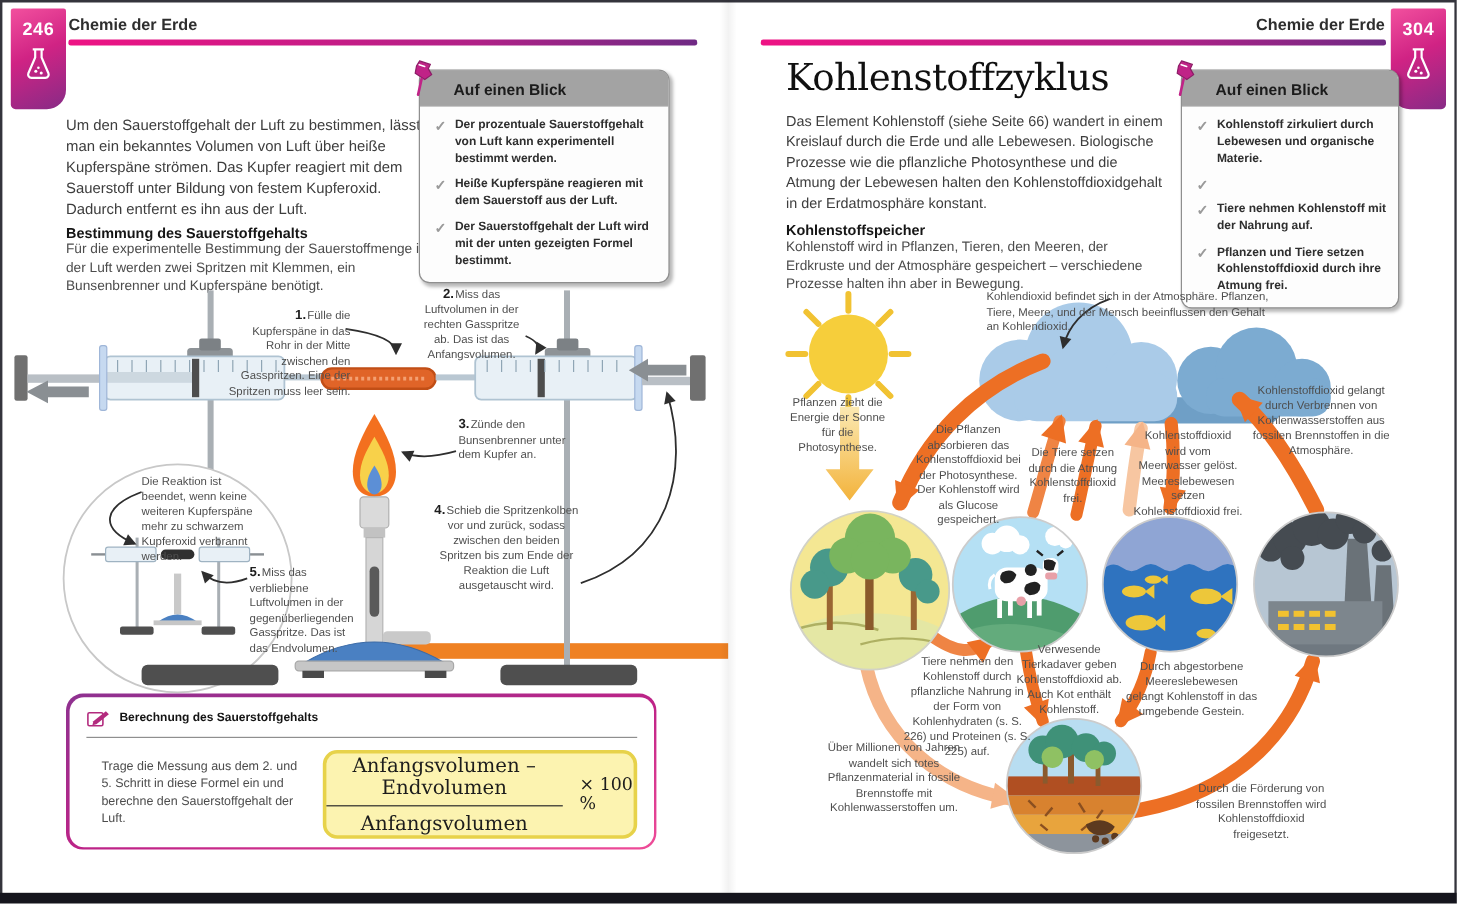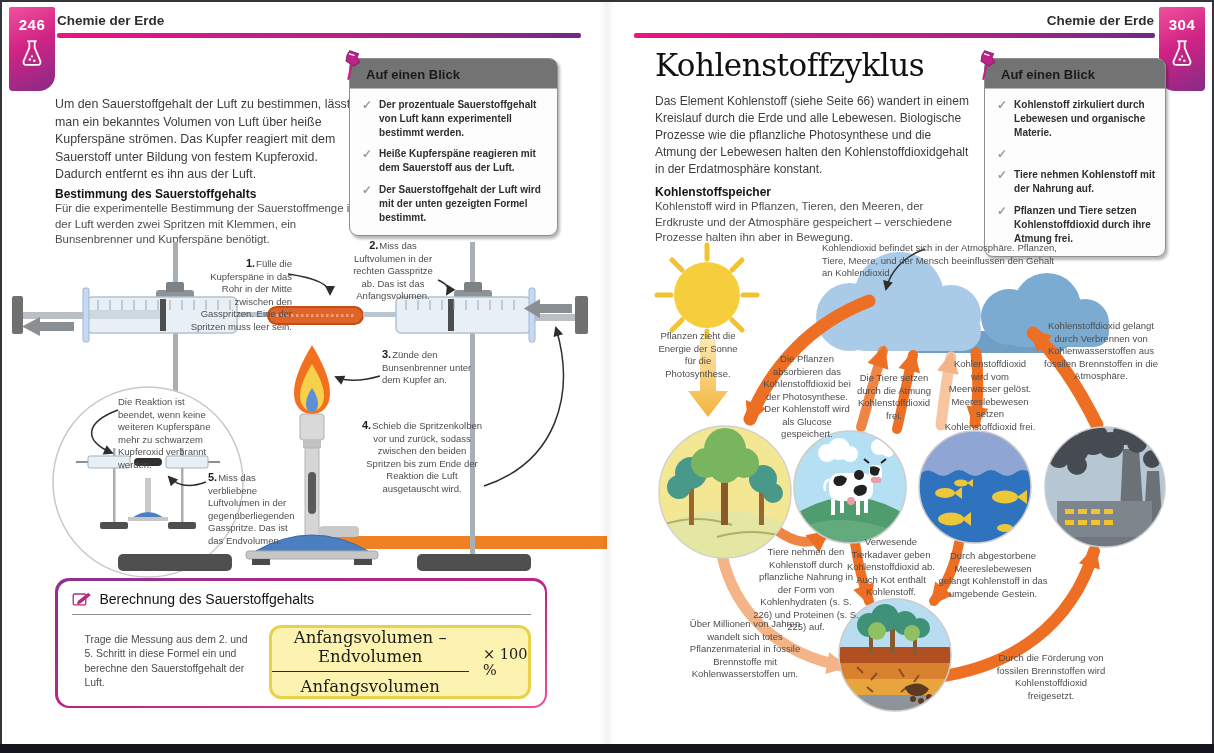--- a/index.html
+++ b/index.html
@@ -17,35 +17,35 @@
   .sect{position:absolute;top:13px;font-weight:bold;font-size:13.5px;color:#2e2e2e;}
   .rule{position:absolute;top:33px;height:5px;border-radius:2px;
         background:linear-gradient(90deg,#ee1384,#b02187 65%,#6f2a84);}
   .title{position:absolute;font-family:"DejaVu Serif",serif;font-size:31px;color:#101010;letter-spacing:-0.5px;}
   .intro{position:absolute;font-size:12.4px;line-height:1.42;color:#3d3d3d;}
   .subhead{position:absolute;font-size:12px;font-weight:bold;color:#151515;}
   .subbody{position:absolute;font-size:11.4px;line-height:1.37;color:#4c4c4c;}
   
   .glance{position:absolute;background:#fdfdfd;border:1.5px solid #8f8f8f;border-radius:9px;
           box-shadow:2px 2.5px 3px rgba(0,0,0,.28);}
-  .ghead{background:#737373;border-radius:7px 7px 0 0;border-bottom:1px solid #b5b5b5;
-         padding:8px 10px 6px 16px;font-weight:bold;font-size:13px;color:#1b1b1b;}
+  .ghead{background:#a3a3a3;border-radius:7px 7px 0 0;border-bottom:1px solid #b5b5b5;
+         padding:8px 10px 6px 28px;font-weight:bold;font-size:13px;color:#1b1b1b;}
   .gpin{position:absolute;left:-12px;top:-13px;}
   .gitems{padding:9px 10px 11px 12px;display:flex;flex-direction:column;gap:8px;}
   .gitem{display:flex;gap:7px;font-size:10px;font-weight:bold;color:#2e2e2e;line-height:1.38;}
   .gcheck{color:#9a9a9a;font-size:12px;line-height:1;margin-top:1px;flex:none;}
   
   .note{position:absolute;font-size:9.5px;line-height:1.32;color:#4e4e4e;}
   .note b{font-size:11px;color:#1e1e1e;margin-right:1px;}
   .tr{text-align:right}.tc{text-align:center}
   
   .calcwrap{position:absolute;left:55px;top:578px;width:492px;height:130px;border-radius:14px;
             background:linear-gradient(165deg,#8e3190 0%,#c02387 55%,#ef4c98 100%);padding:2.5px;box-sizing:border-box;}
   .calcin{background:#fff;border-radius:12px;width:100%;height:100%;box-sizing:border-box;padding:9px 14px 8px;}
-  .calchead{display:flex;align-items:center;gap:8px;font-size:14px;font-weight:normal;color:#141414;
+  .calchead{display:flex;align-items:center;gap:8px;font-size:10px;font-weight:bold;color:#141414;
             padding-bottom:6px;border-bottom:1.5px solid #8f8f8f;text-align:right;}
   .calcbody{display:flex;margin-top:10px;gap:16px;align-items:center;margin-left:13px;}
   .calctext{width:168px;font-size:10.4px;line-height:1.38;color:#4c4c4c;flex:none;}
   .formula{flex:1;background:#fcf3b0;border:3px solid #e7d24a;border-radius:12px;height:74px;box-sizing:border-box;
            display:flex;align-items:center;justify-content:center;gap:14px;
            font-family:"DejaVu Serif",serif;color:#1c1c1c;}
   .frac{text-align:center;font-size:16.5px;}
   .frac .fnum{padding:0 8px 5px;border-bottom:1.5px solid #2a2a2a;}
   .frac .fden{padding-top:5px;}
   .ftimes{font-size:14.5px;}

